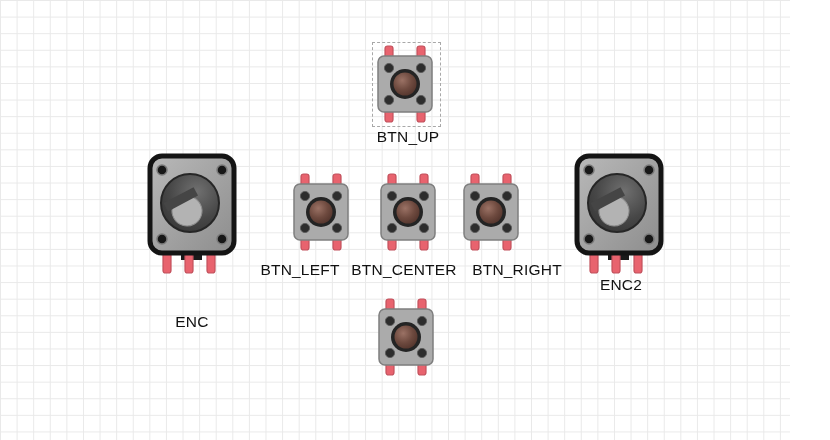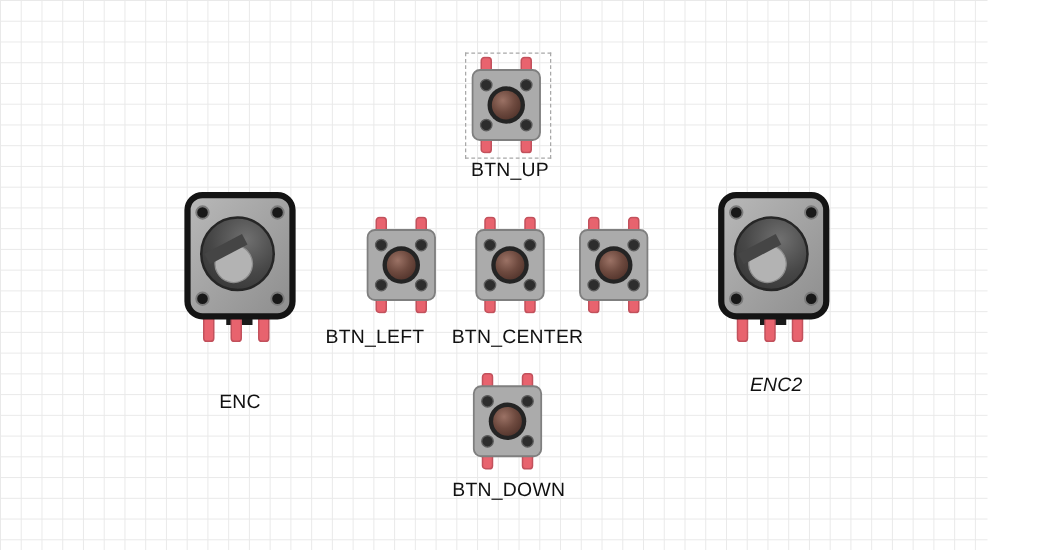--- a/index.html
+++ b/index.html
@@ -96,54 +96,54 @@
       <rect x="40" y="61" width="8" height="16" rx="2.5" class="pin"></rect>
       <rect x="1" y="11" width="54" height="56" rx="6" class="btn-body"></rect>
       <circle cx="12" cy="23" r="4.6" class="rivet"></circle>
       <circle cx="44" cy="23" r="4.6" class="rivet"></circle>
       <circle cx="12" cy="55" r="4.6" class="rivet"></circle>
       <circle cx="44" cy="55" r="4.6" class="rivet"></circle>
       <circle cx="28" cy="39" r="15" fill="#242424"></circle>
       <circle cx="28" cy="39" r="11.5" fill="url(#capGrad)"></circle>
     </svg>
   </div>
-  <div class="part-label" style="left:414px; top:261px;">BTN_CENTER</div>
+  <div class="part-label" style="left:404px; top:261px;">BTN_CENTER</div>
 
   <div class="part" style="left:463px; top:173px;">
     <svg width="56" height="78" viewBox="0 0 56 78">
       <rect x="8" y="1" width="8" height="16" rx="2.5" class="pin"></rect>
       <rect x="40" y="1" width="8" height="16" rx="2.5" class="pin"></rect>
       <rect x="8" y="61" width="8" height="16" rx="2.5" class="pin"></rect>
       <rect x="40" y="61" width="8" height="16" rx="2.5" class="pin"></rect>
       <rect x="1" y="11" width="54" height="56" rx="6" class="btn-body"></rect>
       <circle cx="12" cy="23" r="4.6" class="rivet"></circle>
       <circle cx="44" cy="23" r="4.6" class="rivet"></circle>
       <circle cx="12" cy="55" r="4.6" class="rivet"></circle>
       <circle cx="44" cy="55" r="4.6" class="rivet"></circle>
       <circle cx="28" cy="39" r="15" fill="#242424"></circle>
       <circle cx="28" cy="39" r="11.5" fill="url(#capGrad)"></circle>
     </svg>
   </div>
+  <div class="part-label" style="left:517px; top:261px;">BTN_RIGHT</div>
 
   <div class="part" style="left:378px; top:298px;">
     <svg width="56" height="78" viewBox="0 0 56 78">
       <rect x="8" y="1" width="8" height="16" rx="2.5" class="pin"></rect>
       <rect x="40" y="1" width="8" height="16" rx="2.5" class="pin"></rect>
       <rect x="8" y="61" width="8" height="16" rx="2.5" class="pin"></rect>
       <rect x="40" y="61" width="8" height="16" rx="2.5" class="pin"></rect>
       <rect x="1" y="11" width="54" height="56" rx="6" class="btn-body"></rect>
       <circle cx="12" cy="23" r="4.6" class="rivet"></circle>
       <circle cx="44" cy="23" r="4.6" class="rivet"></circle>
       <circle cx="12" cy="55" r="4.6" class="rivet"></circle>
       <circle cx="44" cy="55" r="4.6" class="rivet"></circle>
       <circle cx="28" cy="39" r="15" fill="#242424"></circle>
       <circle cx="28" cy="39" r="11.5" fill="url(#capGrad)"></circle>
     </svg>
   </div>
-  <div class="part-label" style="left:407px; top:384px;">BTN_DOWN</div>
 
   <div class="part" style="left:147px; top:153px;">
     <svg width="90" height="122" viewBox="0 0 90 122">
       <rect x="34" y="96" width="21" height="11" fill="#1a1a1a"></rect>
       <rect x="16" y="100" width="8" height="20" rx="2.5" class="pin"></rect>
       <rect x="38" y="100" width="8" height="20" rx="2.5" class="pin"></rect>
       <rect x="60" y="100" width="8" height="20" rx="2.5" class="pin"></rect>
       <rect x="3" y="3" width="84" height="97" rx="12" fill="url(#plateGrad)" stroke="#141414" stroke-width="5"></rect>
       <circle cx="15" cy="17" r="5" class="screw"></circle>
       <circle cx="75" cy="17" r="5" class="screw"></circle>
@@ -169,15 +169,15 @@
       <circle cx="75" cy="17" r="5" class="screw"></circle>
       <circle cx="15" cy="86" r="5" class="screw"></circle>
       <circle cx="75" cy="86" r="5" class="screw"></circle>
       <circle cx="43" cy="50" r="29" fill="url(#knobGrad)" stroke="#262626" stroke-width="2"></circle>
       <g transform="rotate(-28 40 58)">
         <circle cx="40" cy="58" r="15" fill="#b3b3b3" stroke="#8d8d8d" stroke-width="1"></circle>
         <rect x="23" y="40" width="34" height="9.5" fill="#454545"></rect>
       </g>
     </svg>
   </div>
-  <div class="part-label" style="left:621px; top:300px;font-style:italic;">ENC2</div>
+  <div class="part-label" style="left:621px; top:276px;">ENC2</div>
 
 </div>
 
 </body></html>

